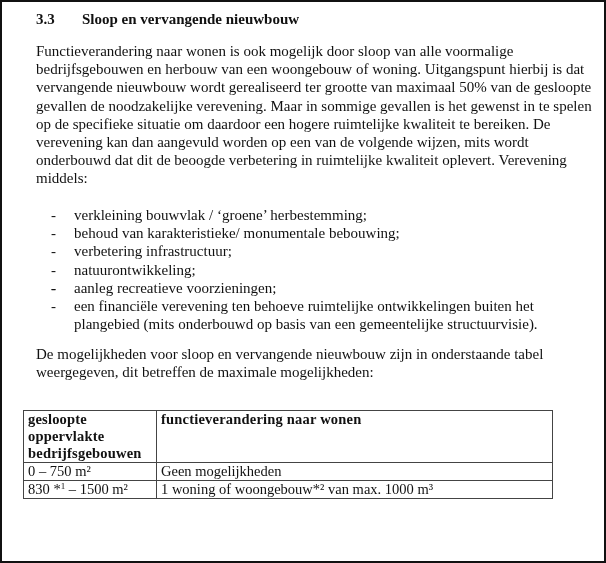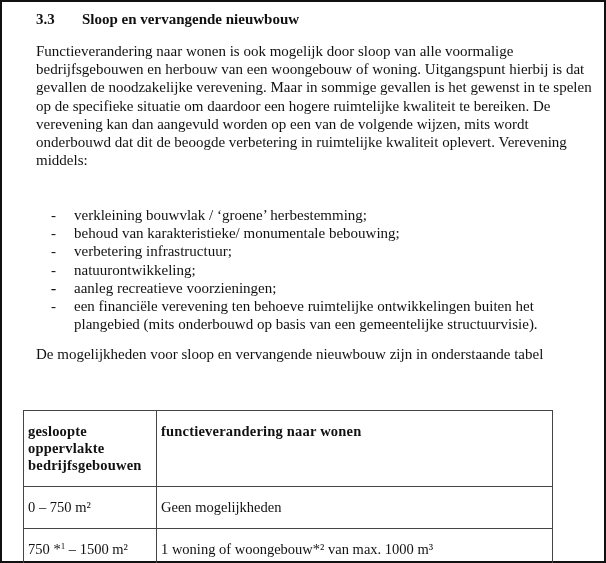--- a/index.html
+++ b/index.html
@@ -76,21 +76,21 @@
     table.tbl {
       position: absolute;
       left: 21px;
       top: 408px;
       border-collapse: collapse;
       font-size: 14.5px;
       line-height: 17px;
     }
     table.tbl td, table.tbl th {
       border: 1px solid #444;
-      padding: 12px 4px;
+      padding: 0 4px;
       vertical-align: top;
       text-align: left;
     }
     table.tbl th {
       font-weight: bold;
       letter-spacing: 0.2px;
     }
     .c1 { width: 124px; }
     .c2 { width: 387px; }
     table.tbl td .ln { white-space: nowrap; display: block; }
@@ -101,60 +101,62 @@
 
 <div class="frame">
 
   <div class="heading">
     <span class="num">3.3</span><span>Sloop en vervangende nieuwbouw</span>
   </div>
 
   <div class="body-text">
     <div class="line">Functieverandering naar wonen is ook mogelijk door sloop van alle voormalige</div>
     <div class="line">bedrijfsgebouwen en herbouw van een woongebouw of woning. Uitgangspunt hierbij is dat</div>
+    <div class="line">vervangende nieuwbouw wordt gerealiseerd ter grootte van maximaal 50% van de gesloopte</div>
     <div class="line">gevallen de noodzakelijke verevening. Maar in sommige gevallen is het gewenst in te spelen</div>
     <div class="line">op de specifieke situatie om daardoor een hogere ruimtelijke kwaliteit te bereiken. De</div>
     <div class="line">verevening kan dan aangevuld worden op een van de volgende wijzen, mits wordt</div>
     <div class="line">onderbouwd dat dit de beoogde verbetering in ruimtelijke kwaliteit oplevert. Verevening</div>
     <div class="line">middels:</div>
   </div>
 
   <div class="list">
     <div class="item"><span class="dash">-</span><span>verkleining bouwvlak / ‘groene’ herbestemming;</span></div>
     <div class="item"><span class="dash">-</span><span>behoud van karakteristieke/ monumentale bebouwing;</span></div>
     <div class="item"><span class="dash">-</span><span>verbetering infrastructuur;</span></div>
     <div class="item"><span class="dash">-</span><span>natuurontwikkeling;</span></div>
     <div class="item"><span class="dash">-</span></div>
     <div class="item"><span class="dash">-</span><span>aanleg recreatieve voorzieningen;</span></div>
     <div class="item"><span class="dash">-</span><span>een financiële verevening ten behoeve ruimtelijke ontwikkelingen buiten het</span></div>
     <div class="item"><span>plangebied (mits onderbouwd op basis van een gemeentelijke structuurvisie).</span></div>
   </div>
 
   <div class="intro2">
     <div class="line">De mogelijkheden voor sloop en vervangende nieuwbouw zijn in onderstaande tabel</div>
+    <div class="line">weergegeven, dit betreffen de maximale mogelijkheden:</div>
   </div>
 
   <table class="tbl">
     <tbody>
         <tr>
       <th class="c1">
         <div>gesloopte</div>
         <div>oppervlakte</div>
         <div>bedrijfsgebouwen</div>
       </th>
       <th class="c2">functieverandering naar wonen</th>
     </tr>
     <tr>
       <td><span>0 – 750 m²</span></td>
       <td>
             <span class="ln">Geen mogelijkheden</span>
           </td>
     </tr>
     <tr>
-      <td><span>750 *</span><sup>1</sup><span> – 1500 m²</span></td>
+      <td><span>830 *</span><sup>1</sup><span> – 1500 m²</span></td>
       <td>
             <span class="ln">1 woning of woongebouw*² van max. 1000 m³</span>
           </td>
     </tr>
   </tbody>
     </table>
 
 </div>
 
 </body></html>

